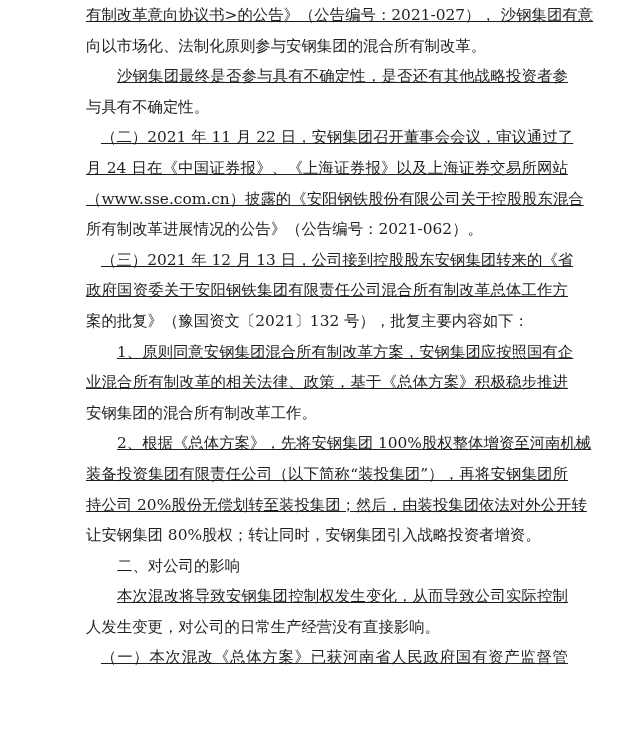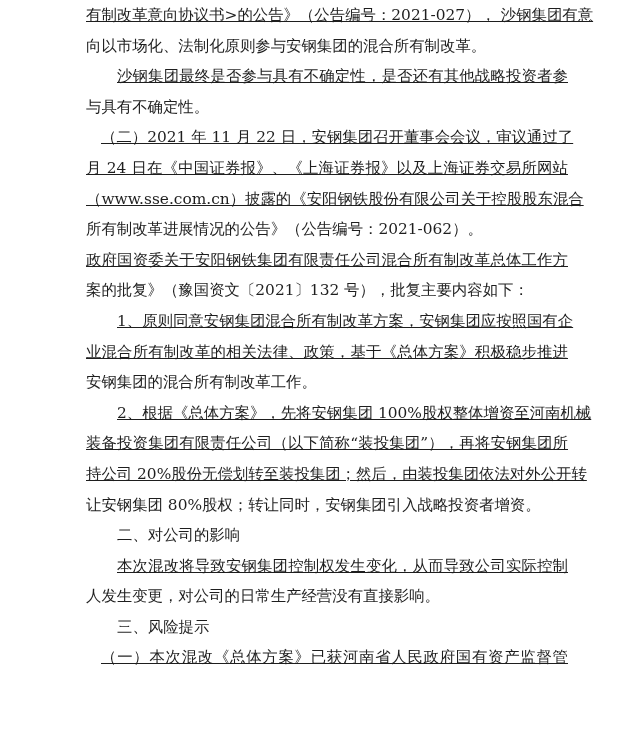--- a/index.html
+++ b/index.html
@@ -46,27 +46,27 @@
 
 <div class="doc">
   <div class="line justify">有制改革意向协议书&gt;的公告》（公告编号：2021-027）， 沙钢集团有意</div>
   <div class="line">向以市场化、法制化原则参与安钢集团的混合所有制改革。</div>
   <div class="line justify indent">沙钢集团最终是否参与具有不确定性，是否还有其他战略投资者参</div>
   <div class="line">与具有不确定性。</div>
   <div class="line justify indent-small">（二）2021 年 11 月 22 日，安钢集团召开董事会会议，审议通过了</div>
   <div class="line justify">月 24 日在《中国证券报》、《上海证券报》以及上海证券交易所网站</div>
   <div class="line justify">（www.sse.com.cn）披露的《安阳钢铁股份有限公司关于控股股东混合</div>
   <div class="line">所有制改革进展情况的公告》（公告编号：2021-062）。</div>
+  <div class="line justify indent-small">（三）2021 年 12 月 13 日，公司接到控股股东安钢集团转来的《省</div>
   <div class="line justify">政府国资委关于安阳钢铁集团有限责任公司混合所有制改革总体工作方</div>
   <div class="line">案的批复》（豫国资文〔2021〕132 号），批复主要内容如下：</div>
   <div class="line justify indent">1、原则同意安钢集团混合所有制改革方案，安钢集团应按照国有企</div>
   <div class="line justify">业混合所有制改革的相关法律、政策，基于《总体方案》积极稳步推进</div>
   <div class="line">安钢集团的混合所有制改革工作。</div>
   <div class="line justify indent">2、根据《总体方案》，先将安钢集团 100%股权整体增资至河南机械</div>
   <div class="line justify">装备投资集团有限责任公司（以下简称“装投集团”），再将安钢集团所</div>
   <div class="line justify">持公司 20%股份无偿划转至装投集团；然后，由装投集团依法对外公开转</div>
   <div class="line">让安钢集团 80%股权；转让同时，安钢集团引入战略投资者增资。</div>
   <div class="line indent">二、对公司的影响</div>
   <div class="line justify indent">本次混改将导致安钢集团控制权发生变化，从而导致公司实际控制</div>
   <div class="line">人发生变更，对公司的日常生产经营没有直接影响。</div>
-  <div class="line indent">三、风险提示</div>
   <div class="line justify indent-small">（一）本次混改《总体方案》已获河南省人民政府国有资产监督管</div>
 </div>
 
 </body></html>

